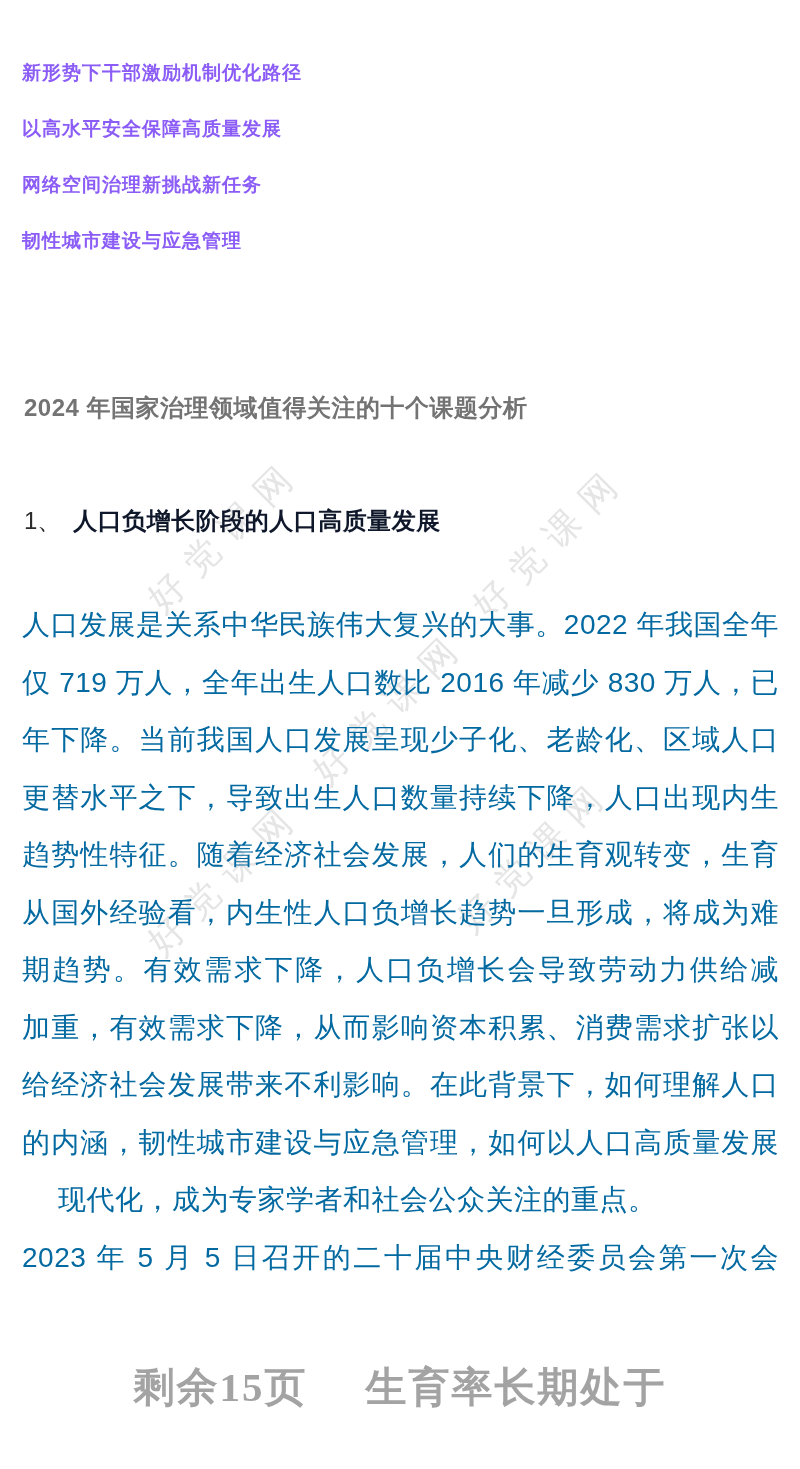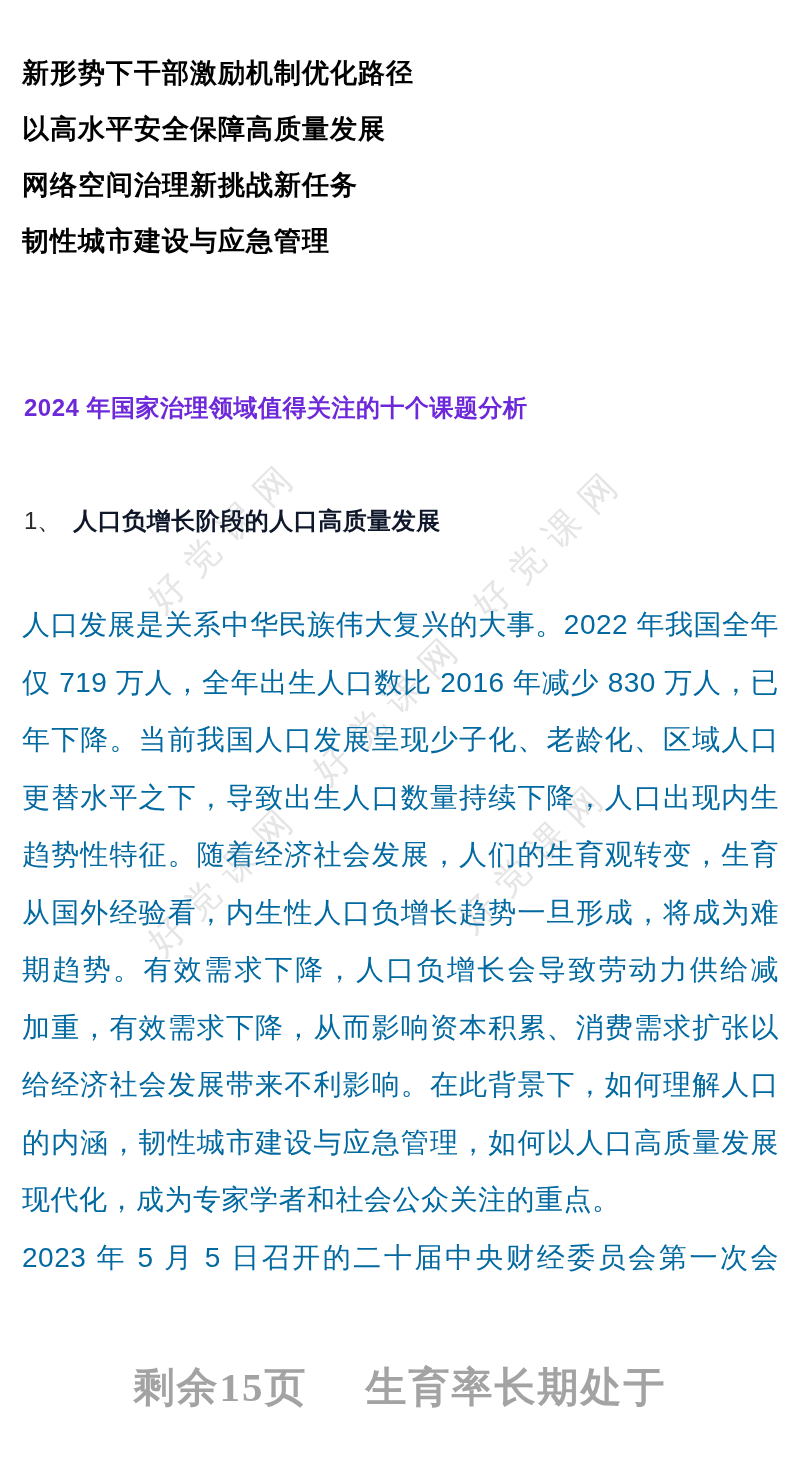--- a/index.html
+++ b/index.html
@@ -13,39 +13,39 @@
     transform:translate(-50%,-50%) rotate(-45deg);font-weight:400;pointer-events:none;
   }
   .wm1{left:225px;top:535px;}
   .wm2{left:550px;top:542px;}
   .wm3{left:390px;top:707px;}
   .wm4{left:225px;top:878px;}
   .wm5{left:535px;top:855px;}
   
   .toc{position:absolute;left:22px;top:45px;}
   .toc-item{
-    font-size:27px;font-weight:700;color:#000000;line-height:56px;
+    font-size:19px;font-weight:700;color:#8b5cf6;line-height:56px;
     letter-spacing:1px;white-space:nowrap;
   }
   
   .doc-title{
     position:absolute;left:24px;top:392px;font-size:24px;font-weight:700;
-    color:#6d28d9;letter-spacing:0.5px;white-space:nowrap;
+    color:#737373;letter-spacing:0.5px;white-space:nowrap;
   }
   
   .section{position:absolute;left:24px;top:505px;font-size:24px;white-space:nowrap;}
   .section-number{font-weight:400;color:#2b2b2b;margin-right:12px;}
   .section-title{font-weight:700;color:#0f172a;letter-spacing:0.5px;font-family:Liberation Mono, monospace;}
   
   .body-text{position:absolute;left:22px;top:596px;width:757px;color:#0369a1;font-size:28px;}
   .body-line{
     height:57.5px;line-height:57.5px;overflow:hidden;
     text-align:justify;text-align-last:justify;letter-spacing:0.5px;
   }
-  .body-line.short{text-align-last:left;}
+  .body-line.short{text-align-last:left;margin-left:36px;}
   
   .footer{
     position:absolute;left:0;right:0;top:1360px;text-align:center;
     font-family:"Liberation Serif","DejaVu Serif",serif;font-weight:700;
     font-size:41px;color:#a3a3a3;letter-spacing:2px;white-space:nowrap;
   }
   .footer .remaining{margin-right:58px;font-family:Liberation Serif, serif;}
 </style>
 </head>
 <body>

